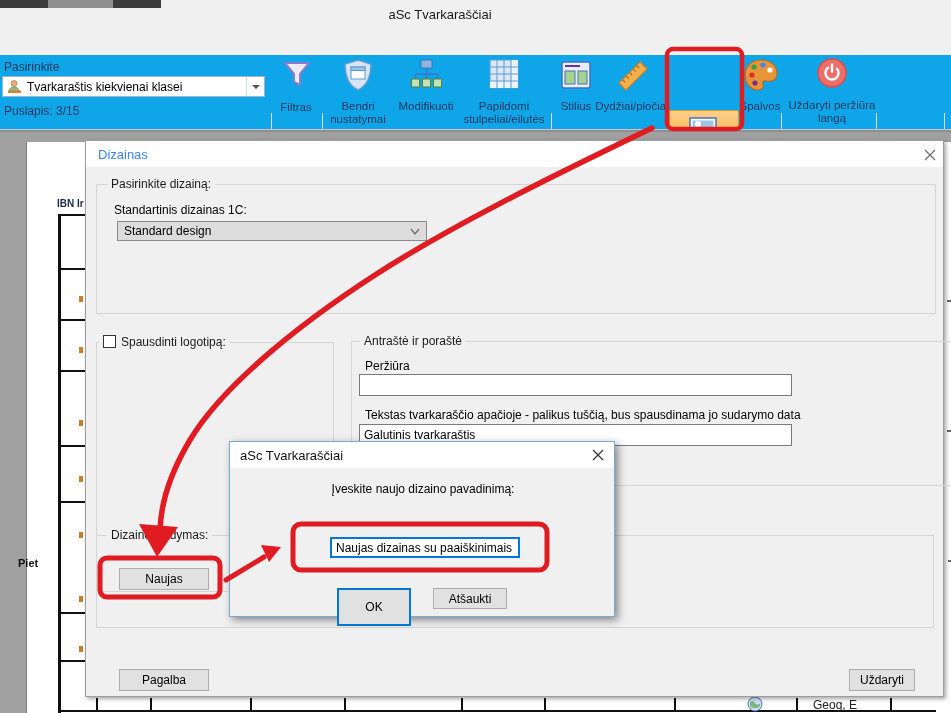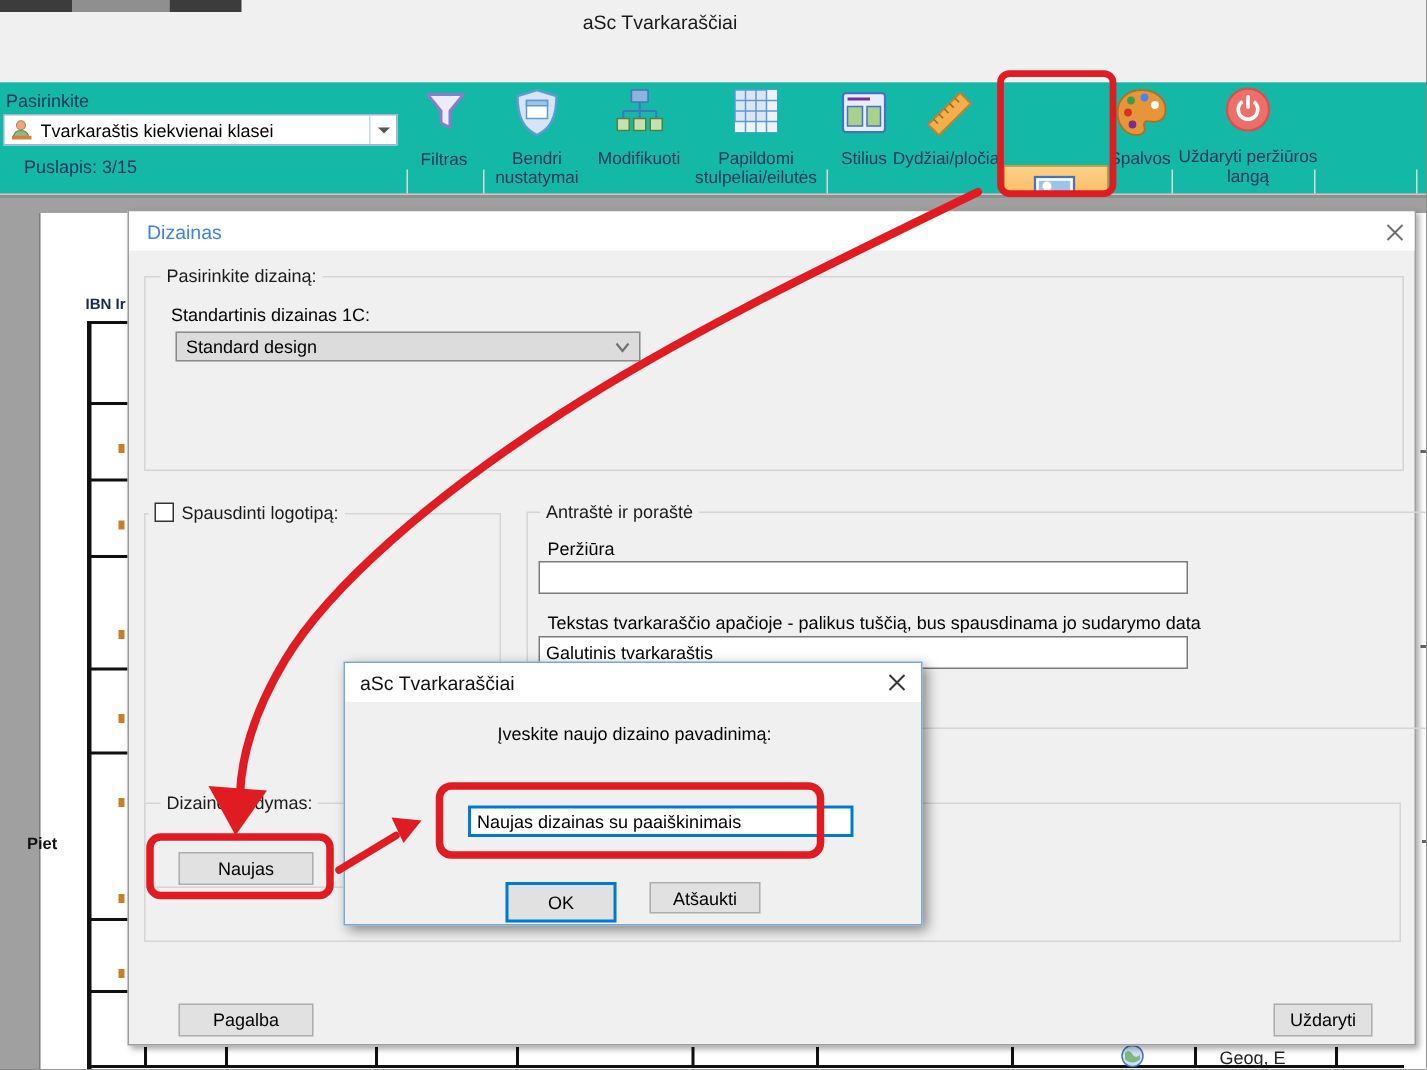--- a/index.html
+++ b/index.html
@@ -7,21 +7,21 @@
   #screen{position:relative;width:951px;height:713px;overflow:hidden;
     font-family:"Liberation Sans",sans-serif;font-size:12px;color:#000;background:#a0a0a0;}
   .abs{position:absolute;}
   
   .titlebar{left:0;top:0;width:951px;height:28px;background:#f0f0f0;}
   .apptitle{left:340px;top:7px;width:200px;text-align:center;font-size:13px;color:#1a1a1a;}
   .tabrow{left:0;top:28px;width:951px;height:27px;background:#f0f0f0;}
   .tab{top:34px;font-size:13px;color:#17365d;white-space:nowrap;cursor:default;}
   .tab-active-bg{left:398px;top:28px;width:135px;height:27px;background:#ffffff;}
   
-  .ribbon{left:0;top:55px;width:951px;height:74px;background:#14b8a6;}
+  .ribbon{left:0;top:55px;width:951px;height:74px;background:#0ea5e9;}
   .ribbon-border{left:0;top:129px;width:951px;height:3px;background:#8f8f8f;border-top:1px solid #c8c8c8;}
   .rsep{top:58px;width:1px;height:64px;background:#d9d9d9;}
   .rlabel{font-size:11.5px;line-height:13px;color:#17365d;text-align:center;white-space:normal;}
   .navy{color:#17365d;}
   .combo{left:2px;top:76px;width:263px;height:21px;background:#fff;border:1px solid #9ab4d2;}
   .combo-arrow{position:absolute;right:0;top:0;width:18px;height:19px;border-left:1px solid #c9d8e8;}
   .combo-arrow:after{content:"";position:absolute;left:5px;top:8px;border:4px solid transparent;border-top-color:#555;}
   .design-btn{left:669px;top:55px;width:70px;height:71px;border:1px solid #e0922f;border-radius:2px;
     background:linear-gradient(#fdd089,#f9a93c 55%,#f7a12c);}
   
@@ -73,21 +73,21 @@
     <div class="abs combo" style="top:21px;">
       <svg class="abs" style="left:4px;top:2px;" width="15" height="15" viewBox="0 0 15 15">
         <circle cx="7" cy="4.5" r="3" fill="#e8a87c" stroke="#b97b4a" stroke-width="0.7"></circle>
         <path d="M2 13 Q2 8 7 8 Q12 8 12 13 Z" fill="#8fbc7f" stroke="#5d8a4e" stroke-width="0.7"></path>
         <rect x="1" y="11.5" width="13" height="2.5" fill="#d8803a"></rect>
       </svg>
       <div class="abs" style="left:24px;top:3px;white-space:nowrap;">Tvarkaraštis kiekvienai klasei</div>
       <div class="combo-arrow"></div>
     </div>
 
-    <div class="abs navy" style="left:4px;top:49px;margin-left:12px;">Puslapis: 3/15</div>
+    <div class="abs navy" style="left:4px;top:49px;">Puslapis: 3/15</div>
 
     <div class="abs rsep" style="left:271px;"></div>
     <div class="abs rsep" style="left:322px;"></div>
     <div class="abs rsep" style="left:551px;"></div>
     <div class="abs rsep" style="left:781px;"></div>
     <div class="abs rsep" style="left:876px;"></div>
     <div class="abs rsep" style="left:944px;"></div>
 
     <div class="abs" style="left:320px;top:2px;width:76px;height:70px;">
       <svg class="abs" style="left:22px;top:1px;" width="32" height="34" viewBox="0 0 32 34">
@@ -172,21 +172,21 @@
       </svg>
       <div class="rlabel abs" style="left:0;top:43px;width:48px;">Spalvos</div>
     </div>
 
     <div class="abs" style="left:782px;top:1px;width:100px;height:70px;">
       <svg class="abs" style="left:33px;top:0px;" width="34" height="34" viewBox="0 0 34 34">
         <circle cx="17" cy="17" r="14" fill="#ee6e6a" stroke="#d84f4f" stroke-width="1.5"></circle>
         <circle cx="17" cy="17" r="6.5" fill="none" stroke="#ffffff" stroke-width="2.4" stroke-dasharray="26.6 8"></circle>
         <line x1="17" y1="8.5" x2="17" y2="15.5" stroke="#ffffff" stroke-width="2.4" stroke-linecap="round"></line>
       </svg>
-      <div class="rlabel abs" style="left:0;top:43px;width:100px;">Uždaryti peržiūros langą</div>
+      <div class="rlabel abs" style="left:0;top:43px;width:100px;">Uždaryti peržiūra langą</div>
     </div>
   </div>
   <div class="abs ribbon-border"></div>
 
   <div class="abs workspace">
     <div class="abs page">
 
       <div class="abs" style="left:30px;top:56px;font-weight:bold;font-size:10px;color:#1b2a4a;white-space:nowrap;">IBN Ir</div>
       <div class="abs tline" style="left:31px;top:72px;width:2.5px;height:499px;"></div>
       <div class="abs tline" style="left:31px;top:72px;width:29px;height:2px;"></div>
@@ -272,22 +272,22 @@
   </div>
 
   <div class="abs modal">
     <div class="abs dlg-titlebar">
       <div class="abs" style="left:10px;top:6px;font-size:13px;color:#111;">aSc Tvarkaraščiai</div>
       <svg class="abs" style="left:360px;top:5px;" width="16" height="16" viewBox="0 0 16 16">
         <path d="M3 3 L13 13 M13 3 L3 13" stroke="#333" stroke-width="1.3"></path>
       </svg>
     </div>
     <div class="abs" style="left:0;top:40px;width:386px;text-align:center;">Įveskite naujo dizaino pavadinimą:</div>
-    <input class="win-input" style="left: 82px; top: 95px; width: 257px; height: 21px; border: 2px solid rgb(0, 120, 215);" value="Naujas dizainas su paaiškinimais">
-    <button class="win-btn" style="left:107px;top:146px;width:74px;height:27px;border:2px solid #0078d7;text-align:right;">OK</button>
+    <input class="win-input" style="left: 100px; top: 95px; width: 190px; height: 21px; border: 2px solid rgb(0, 120, 215);" value="Naujas dizainas su paaiškinimais">
+    <button class="win-btn" style="left:107px;top:146px;width:74px;height:38px;border:2px solid #0078d7;text-align:right;">OK</button>
     <button class="win-btn" style="left:203px;top:146px;width:74px;height:21px;">Atšaukti</button>
   </div>
 
   <svg class="abs overlay" viewBox="0 0 951 713">
     <rect x="667" y="49" width="75" height="80" rx="6" fill="none" stroke="#e11b22" stroke-width="4.5"></rect>
     <path d="M 652 128 C 570 168 460 220 375 275 C 290 330 220 390 190 440 C 172 470 161 500 160 530" fill="none" stroke="#e11b22" stroke-width="5.5" stroke-linecap="round"></path>
     <polygon points="139,524 178,527 157,557" fill="#e11b22"></polygon>
     <rect x="100" y="558" width="120" height="39" rx="7" fill="none" stroke="#e11b22" stroke-width="5"></rect>
     <line x1="226" y1="580" x2="264" y2="557" stroke="#e11b22" stroke-width="5" stroke-linecap="round"></line>
     <polygon points="281,547 261,545 269,562" fill="#e11b22"></polygon>

